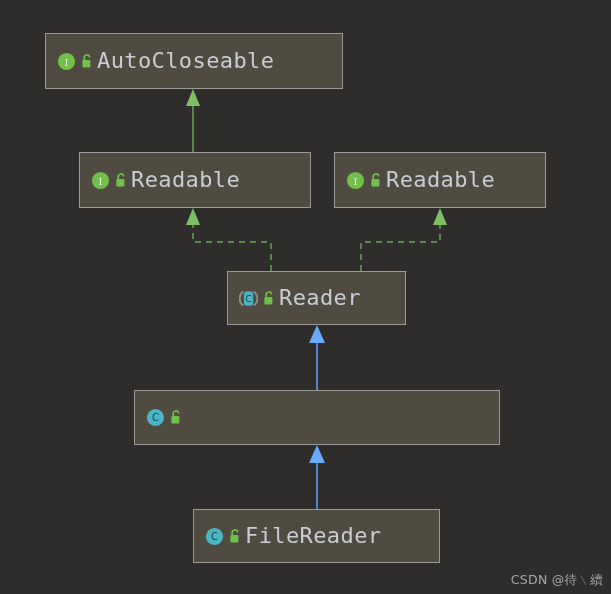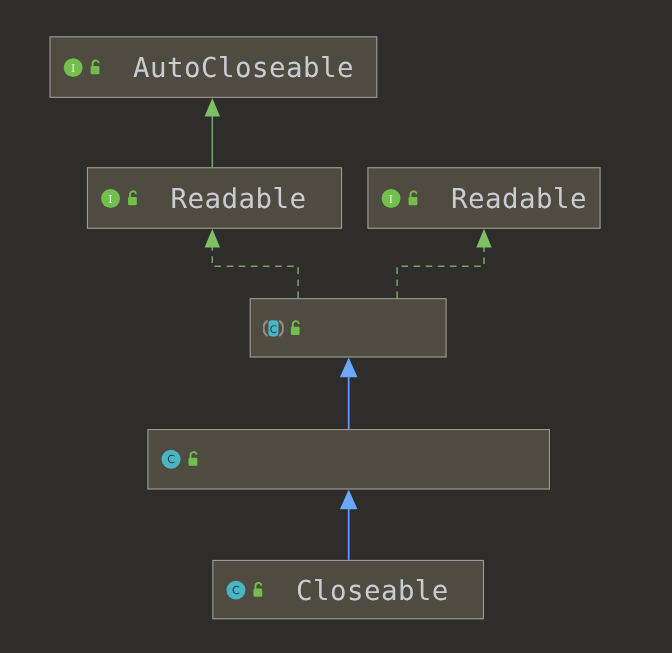--- a/index.html
+++ b/index.html
@@ -47,25 +47,25 @@
   }
   .icon-lock {
     width: 16px;
     height: 17px;
     flex: 0 0 auto;
     display: block;
     margin-left: 3px;
   }
   .node-label {
     color: #c9cdd3;
-    font-size: 25px;
+    font-size: 22px;
     line-height: 1;
     letter-spacing: 0.4px;
     white-space: nowrap;
-    margin-left: 26px;
+    margin-left: 2px;
     -webkit-font-smoothing: antialiased;
   }
   #watermark {
     position: absolute;
     right: 8px;
     bottom: 5px;
     color: #a8a8a8;
     font-family: "DejaVu Sans", "Liberation Sans", sans-serif;
     font-size: 12.5px;
     letter-spacing: 0.3px;
@@ -154,20 +154,21 @@
         <path d="M3.6 3.0 A8.4 8.4 0 0 0 3.6 16.0" stroke="#8c8c88" stroke-width="2" fill="none" stroke-linecap="round"></path>
         <path d="M15.4 3.0 A8.4 8.4 0 0 1 15.4 16.0" stroke="#8c8c88" stroke-width="2" fill="none" stroke-linecap="round"></path>
         <rect x="5.0" y="2.2" width="9.2" height="14.6" rx="3.2" fill="#4ab5c4"></rect>
         <text x="9.6" y="13.3" font-family="DejaVu Sans, Liberation Sans, sans-serif" font-size="9.5" fill="#1d3b44" text-anchor="middle">C</text>
       </svg>
       <svg class="icon-lock" viewBox="0 0 16 17">
         <path d="M5.2 7.2 V4.6 a2.8 2.8 0 0 1 5.4 -0.9" stroke="#73bf4b" stroke-width="1.7" fill="none" stroke-linecap="round"></path>
         <rect x="3.4" y="7.1" width="8.0" height="7.4" rx="1.1" fill="#73bf4b"></rect>
       </svg>
     </span>
+    <span class="node-label">Reader</span>
   </div>
 
   <div class="node" style="left:134px; top:390px; width:366px; height:55px;">
     <span class="node-icons">
       <svg class="icon-class" viewBox="0 0 19 19">
         <circle cx="9.5" cy="9.5" r="8.6" fill="#4ab5c4"></circle>
         <text x="9.5" y="13.3" font-family="DejaVu Sans, Liberation Sans, sans-serif" font-size="10" fill="#1d3b44" text-anchor="middle">C</text>
       </svg>
       <svg class="icon-lock" viewBox="0 0 16 17">
         <path d="M5.2 7.2 V4.6 a2.8 2.8 0 0 1 5.4 -0.9" stroke="#73bf4b" stroke-width="1.7" fill="none" stroke-linecap="round"></path>
@@ -180,17 +181,18 @@
     <span class="node-icons">
       <svg class="icon-class" viewBox="0 0 19 19">
         <circle cx="9.5" cy="9.5" r="8.6" fill="#4ab5c4"></circle>
         <text x="9.5" y="13.3" font-family="DejaVu Sans, Liberation Sans, sans-serif" font-size="10" fill="#1d3b44" text-anchor="middle">C</text>
       </svg>
       <svg class="icon-lock" viewBox="0 0 16 17">
         <path d="M5.2 7.2 V4.6 a2.8 2.8 0 0 1 5.4 -0.9" stroke="#73bf4b" stroke-width="1.7" fill="none" stroke-linecap="round"></path>
         <rect x="3.4" y="7.1" width="8.0" height="7.4" rx="1.1" fill="#73bf4b"></rect>
       </svg>
     </span>
-    <span class="node-label">Closeable</span>
+    <span class="node-label">FileReader</span>
   </div>
 
+  <div id="watermark">CSDN @待﹨續</div>
 
 </div>
 
 </body></html>

